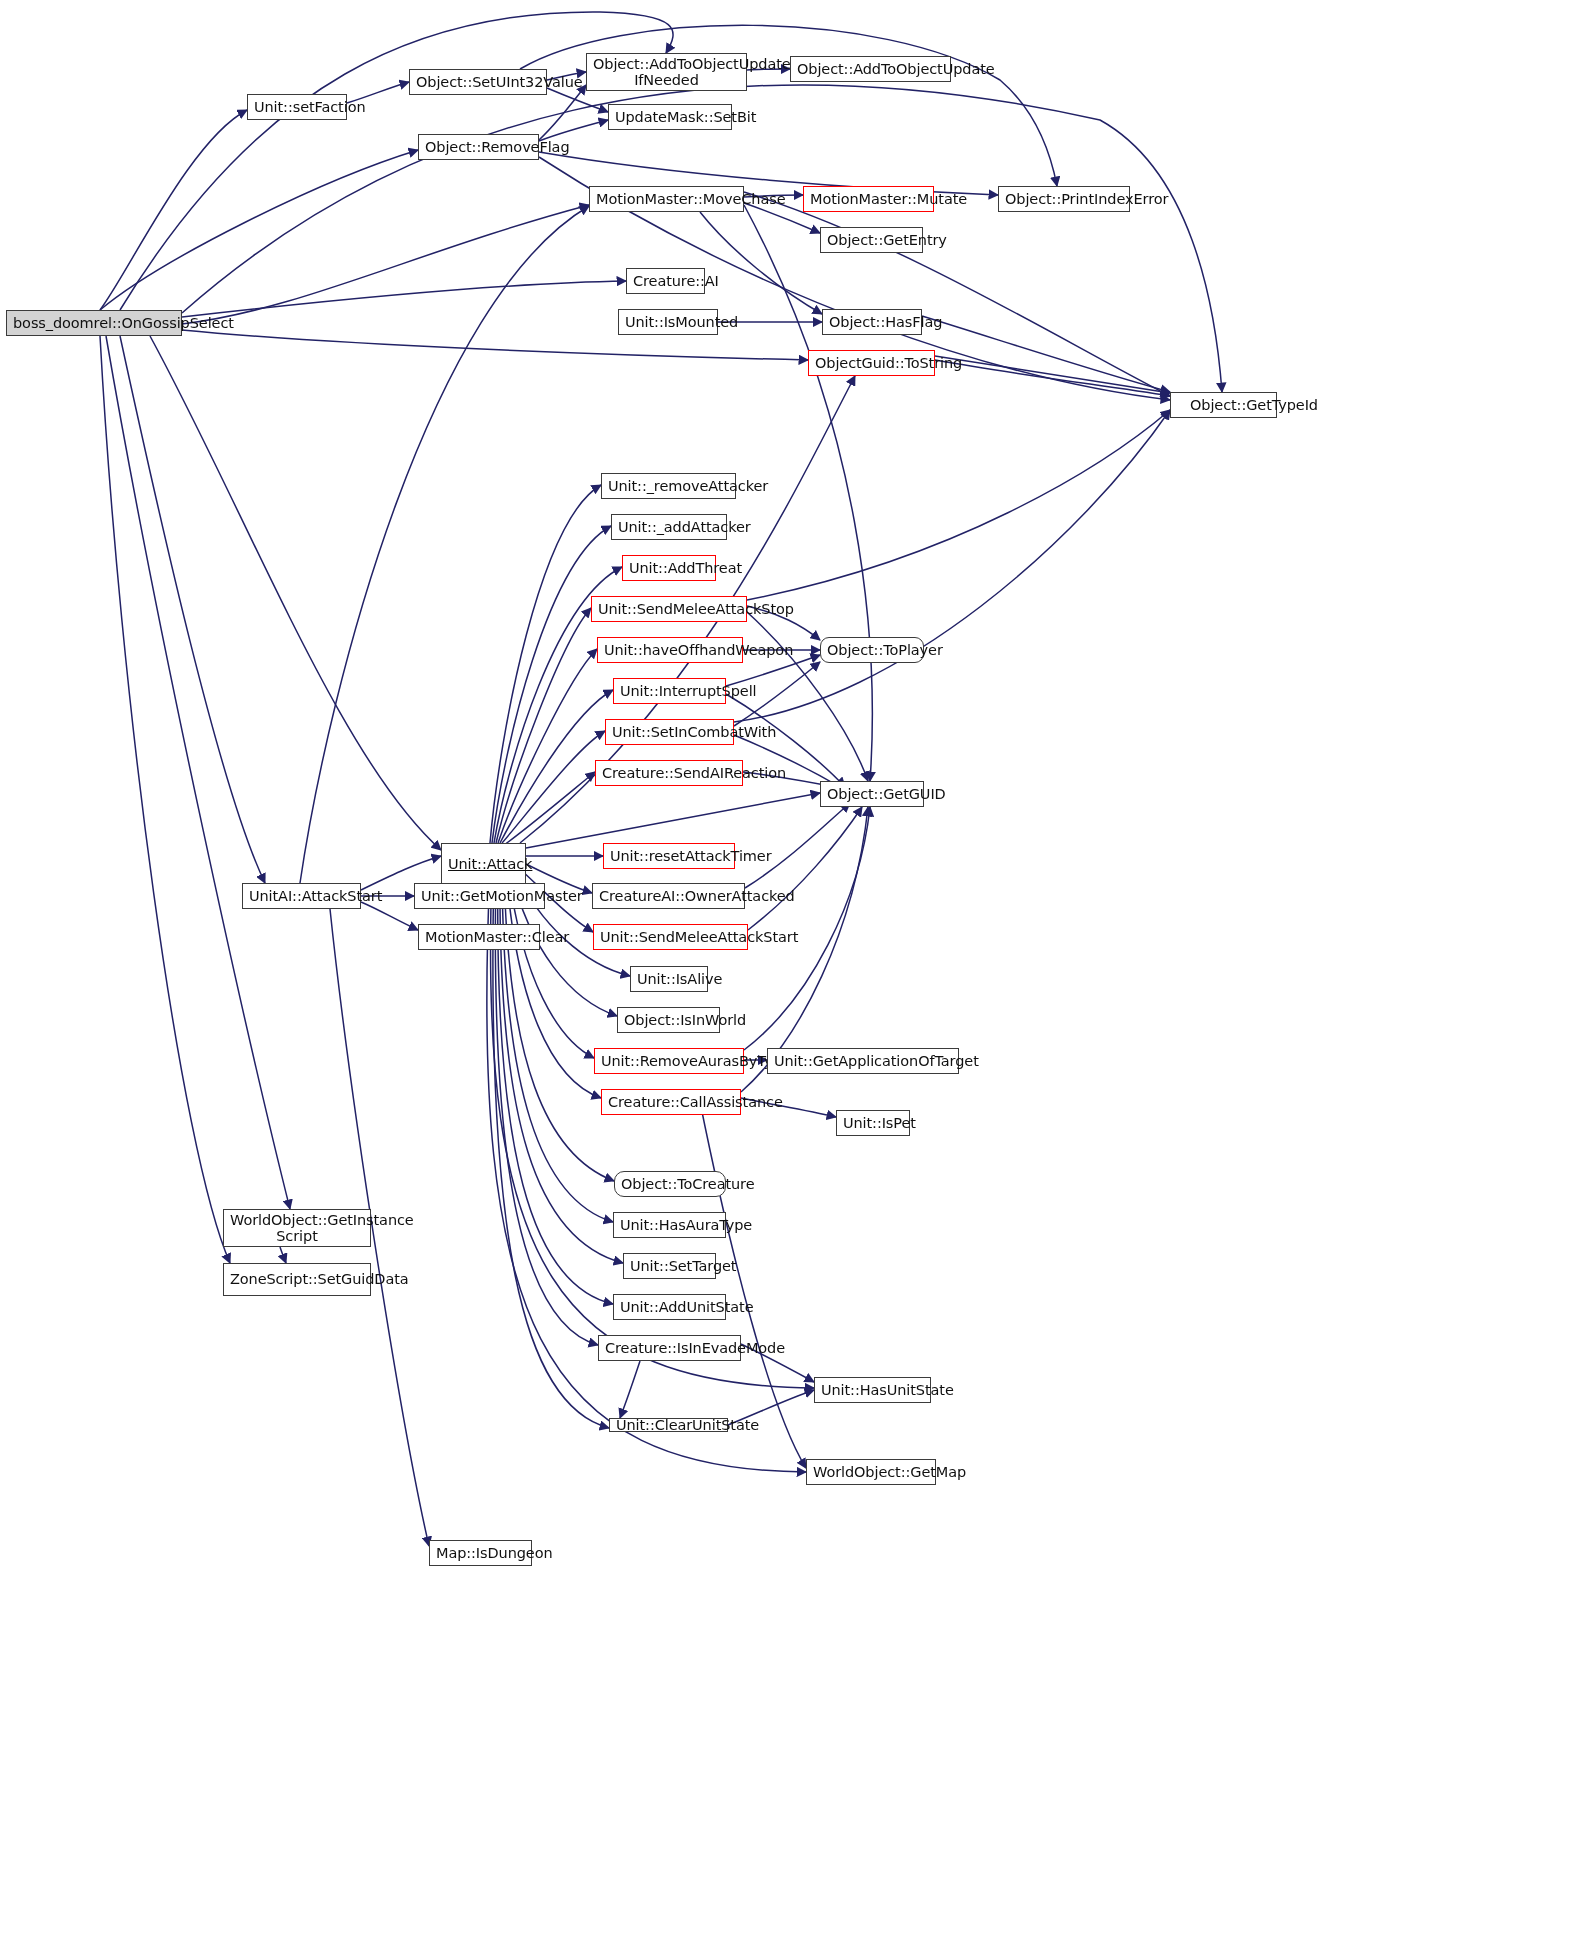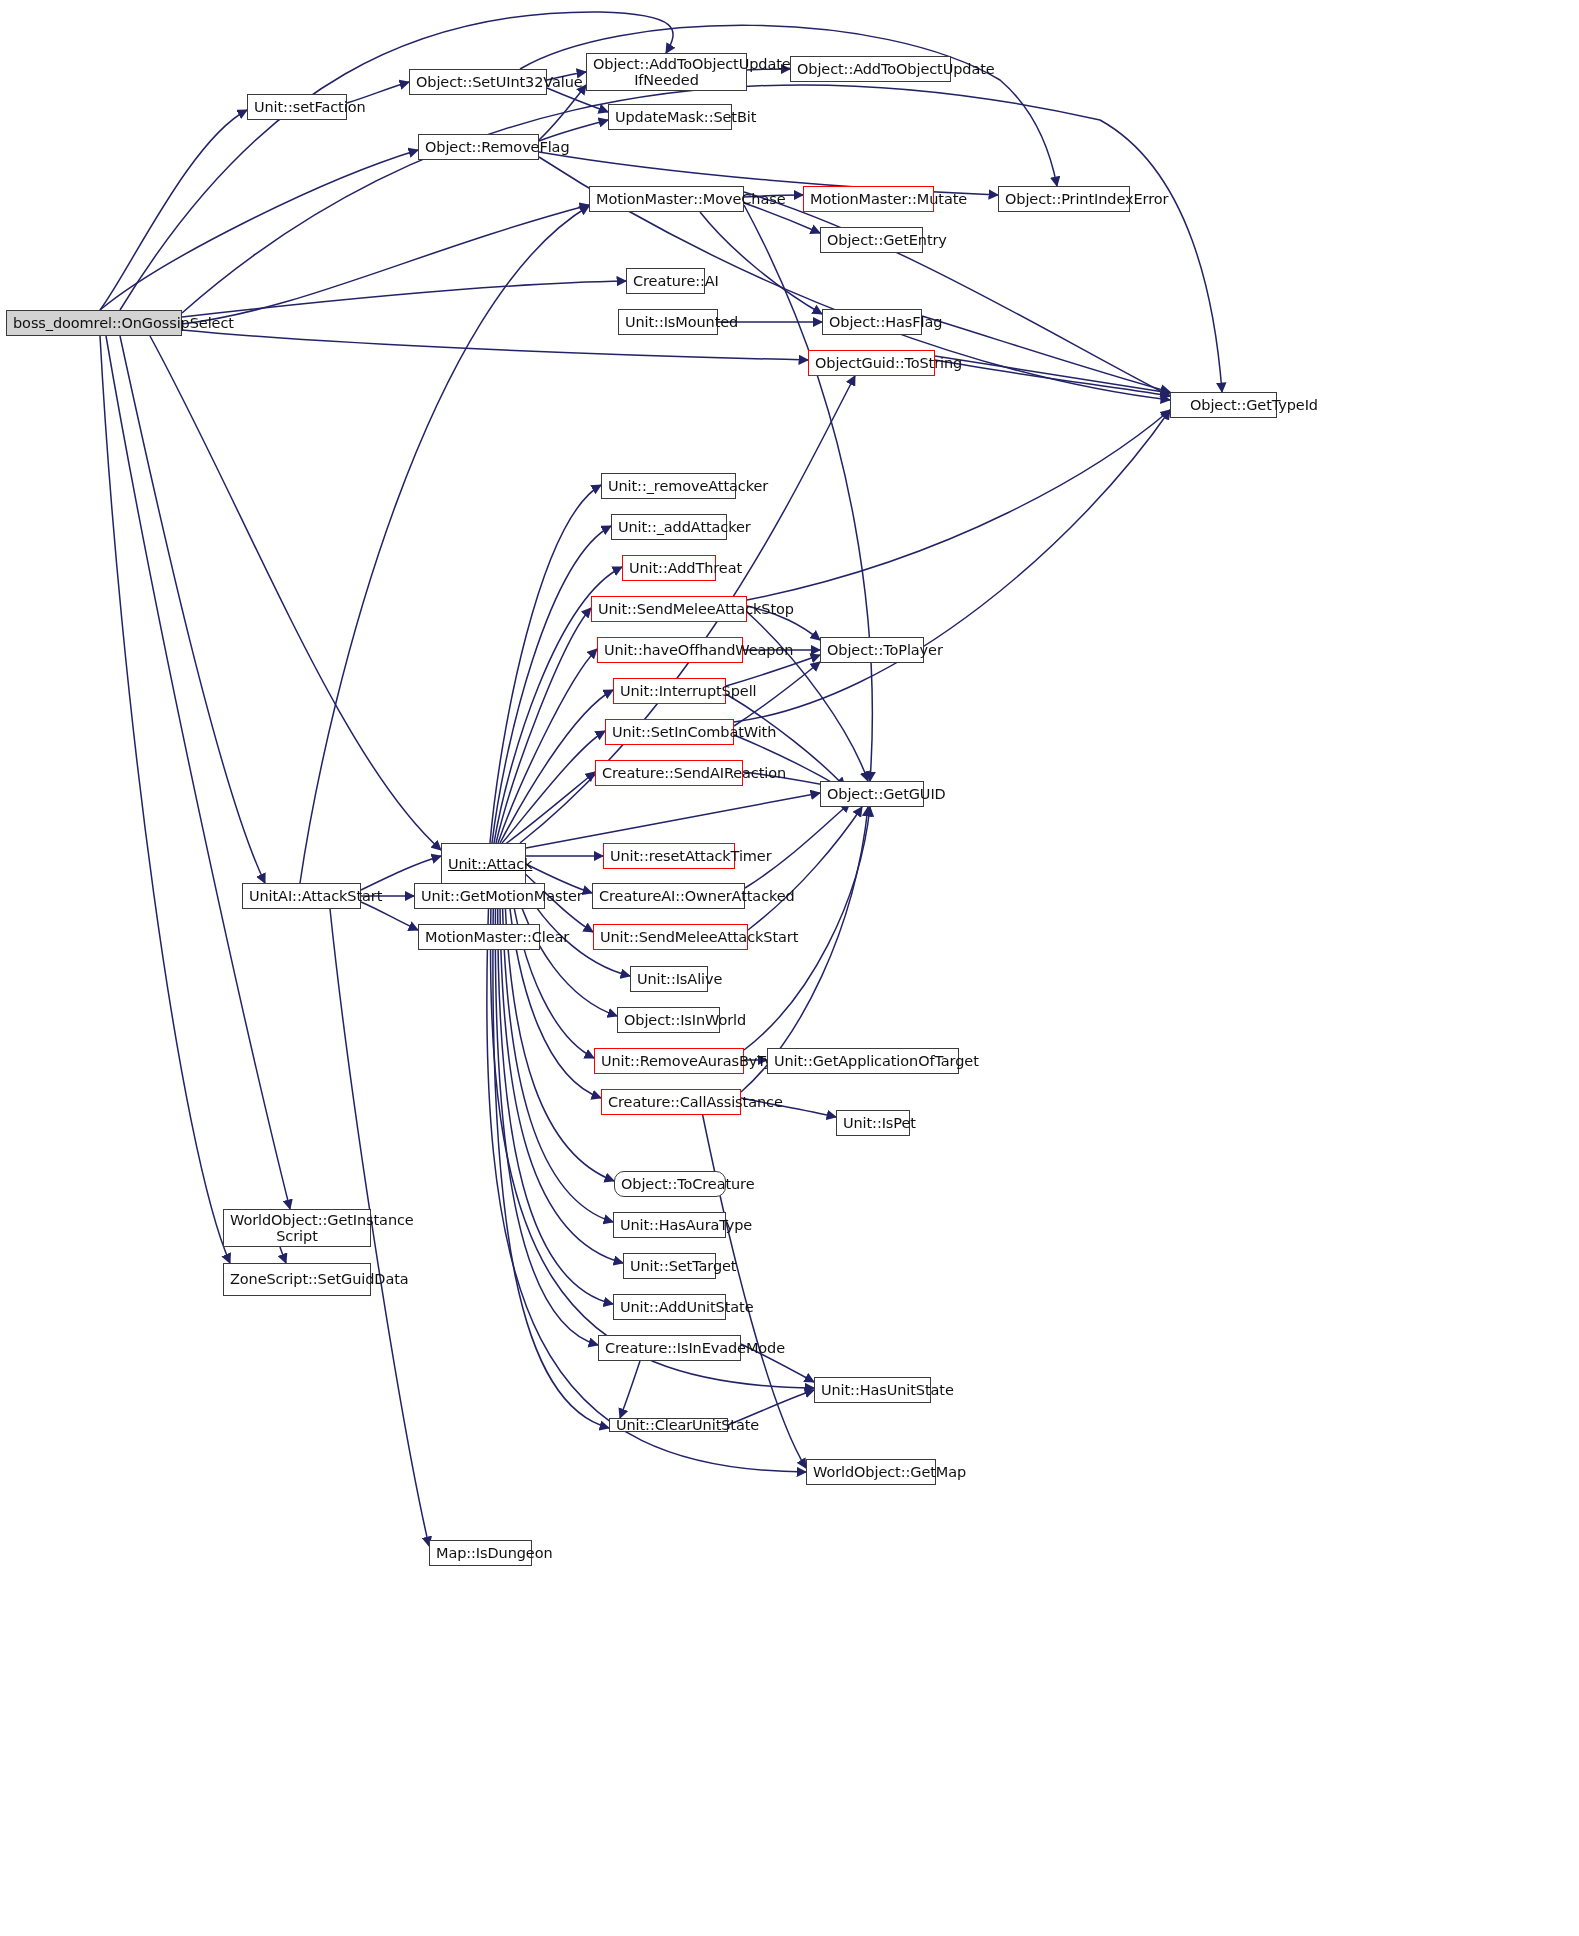--- a/index.html
+++ b/index.html
@@ -165,21 +165,21 @@
       <div class="node" style="left: 822px; top: 309px; width: 100px; height: 26px;"><span class="node-label">Object::HasFlag</span></div>
       <div class="node red" style="left: 808px; top: 350px; width: 127px; height: 26px;"><span class="node-label">ObjectGuid::ToString</span></div>
       <div class="node" style="left: 601px; top: 473px; width: 135px; height: 26px;"><span class="node-label">Unit::_removeAttacker</span></div>
       <div class="node" style="left: 611px; top: 514px; width: 116px; height: 26px;"><span class="node-label">Unit::_addAttacker</span></div>
       <div class="node red" style="left: 622px; top: 555px; width: 94px; height: 26px;"><span class="node-label">Unit::AddThreat</span></div>
       <div class="node red" style="left: 591px; top: 596px; width: 156px; height: 26px;"><span class="node-label">Unit::SendMeleeAttackStop</span></div>
       <div class="node red" style="left: 597px; top: 637px; width: 146px; height: 26px;"><span class="node-label">Unit::haveOffhandWeapon</span></div>
       <div class="node red" style="left: 613px; top: 678px; width: 113px; height: 26px;"><span class="node-label">Unit::InterruptSpell</span></div>
       <div class="node red" style="left: 605px; top: 719px; width: 129px; height: 26px;"><span class="node-label">Unit::SetInCombatWith</span></div>
       <div class="node red" style="left: 595px; top: 760px; width: 148px; height: 26px;"><span class="node-label">Creature::SendAIReaction</span></div>
-      <div class="node" style="left: 820px; top: 637px; width: 104px; height: 26px;"><span class="node-label">Object::ToPlayer</span></div>
+      <div class="node" style="left: 820px; top: 637px; width: 104px; height: 26px; border-radius: 9px;"><span class="node-label">Object::ToPlayer</span></div>
       <div class="node" style="left: 820px; top: 781px; width: 104px; height: 26px;"><span class="node-label">Object::GetGUID</span></div>
       <div class="node" style="left: 441px; top: 843px; width: 85px; height: 42px; text-decoration: underline;"><span class="node-label">Unit::Attack</span></div>
       <div class="node red" style="left: 603px; top: 843px; width: 132px; height: 26px;"><span class="node-label">Unit::resetAttackTimer</span></div>
       <div class="node" style="left: 242px; top: 883px; width: 119px; height: 26px;"><span class="node-label">UnitAI::AttackStart</span></div>
       <div class="node" style="left: 414px; top: 883px; width: 131px; height: 26px;"><span class="node-label">Unit::GetMotionMaster</span></div>
       <div class="node" style="left: 592px; top: 883px; width: 153px; height: 26px;"><span class="node-label">CreatureAI::OwnerAttacked</span></div>
       <div class="node" style="left: 418px; top: 924px; width: 122px; height: 26px;"><span class="node-label">MotionMaster::Clear</span></div>
       <div class="node red" style="left: 593px; top: 924px; width: 155px; height: 26px;"><span class="node-label">Unit::SendMeleeAttackStart</span></div>
       <div class="node" style="left: 630px; top: 966px; width: 78px; height: 26px;"><span class="node-label">Unit::IsAlive</span></div>
       <div class="node" style="left: 617px; top: 1007px; width: 103px; height: 26px;"><span class="node-label">Object::IsInWorld</span></div>

